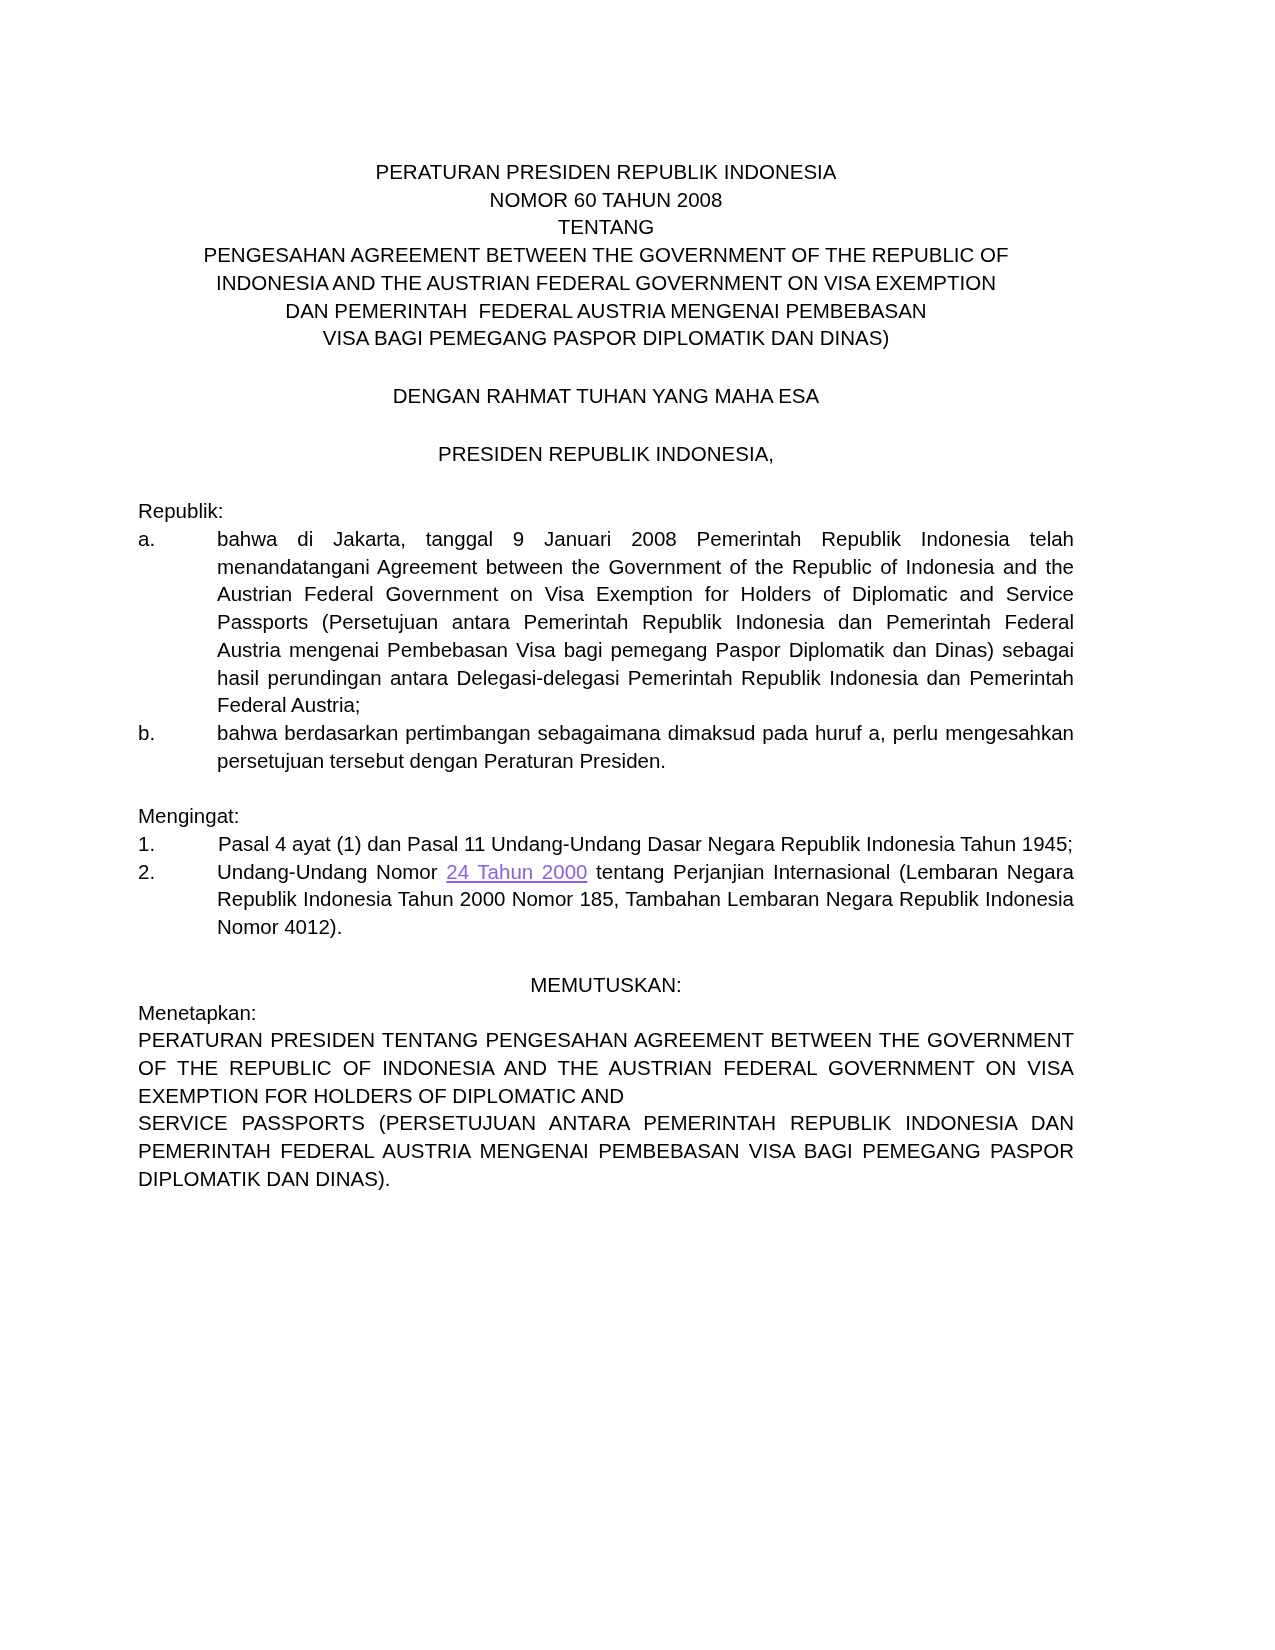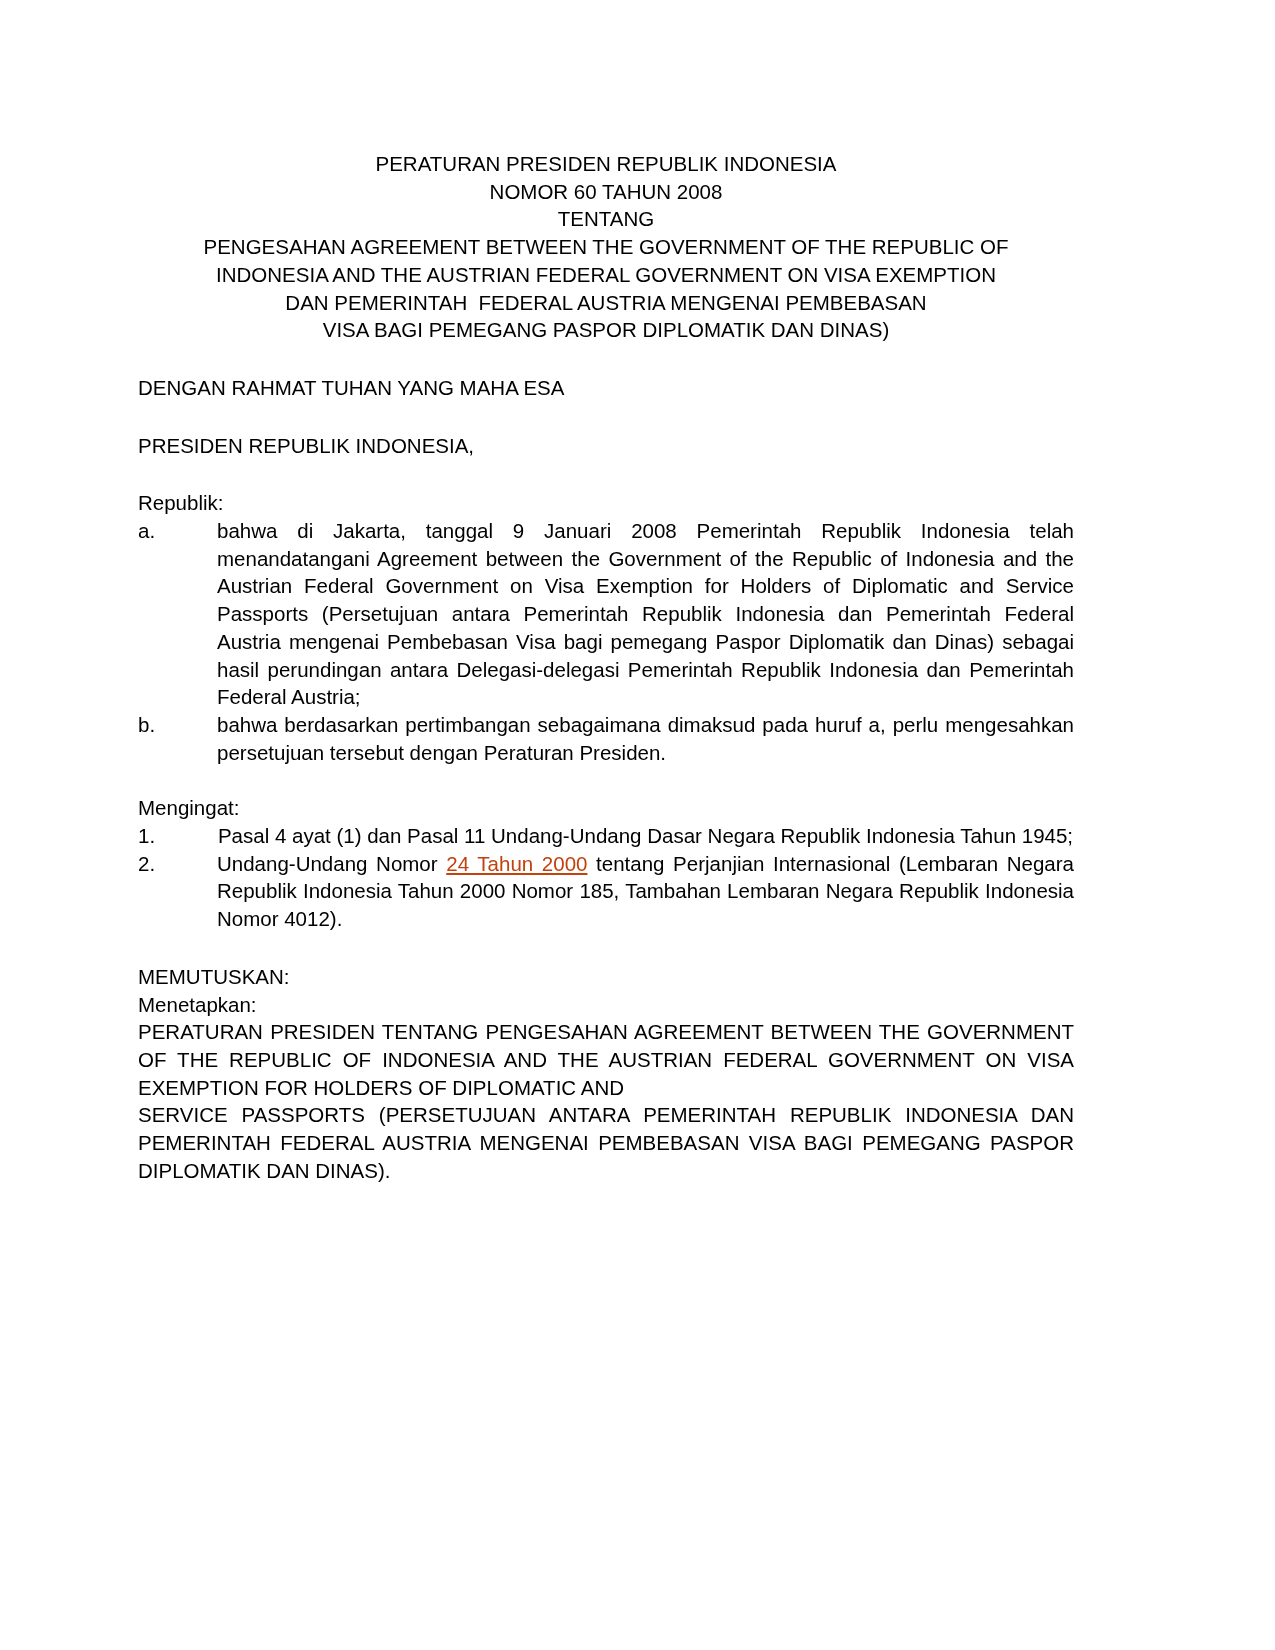--- a/index.html
+++ b/index.html
@@ -9,21 +9,21 @@
     background: #ffffff;
   }
   body {
     font-family: "Liberation Sans", sans-serif;
     color: #000000;
   }
   .page {
     position: relative;
     width: 1275px;
     height: 1612px;
-    margin: 8px auto;
+    margin: 16px auto;
     background: #ffffff;
     box-sizing: border-box;
     overflow: hidden;
     text-decoration: underline;
   }
   .content {
     position: absolute;
     left: 138px;
     top: 142px;
     width: 936px;
@@ -34,20 +34,21 @@
     text-align: center;
   }
   .title-line {
     display: block;
     white-space: pre-wrap;
   }
   .gap-sm { height: 27px; }
   .gap-md { height: 28px; }
   .gap-lg { height: 30px; }
   .centered {
+    text-align: center;
   }
   .plain {
     text-align: left;
   }
   .just {
     text-align: justify;
     text-justify: inter-word;
   }
   
   .list-row {
@@ -61,21 +62,21 @@
   }
   .list-body {
     flex: 1 1 auto;
     text-align: justify;
     text-justify: inter-word;
   }
   .list-body.nojust {
     text-align: center;
   }
   a.doc-link, .doc-link {
-    color: #c2410c;
+    color: #8b5cf6;
     text-decoration: underline;
     cursor: pointer;
   }
   .caps-block {
     text-align: justify;
     text-justify: inter-word;
   }
 </style>
 </head>
 <body>

